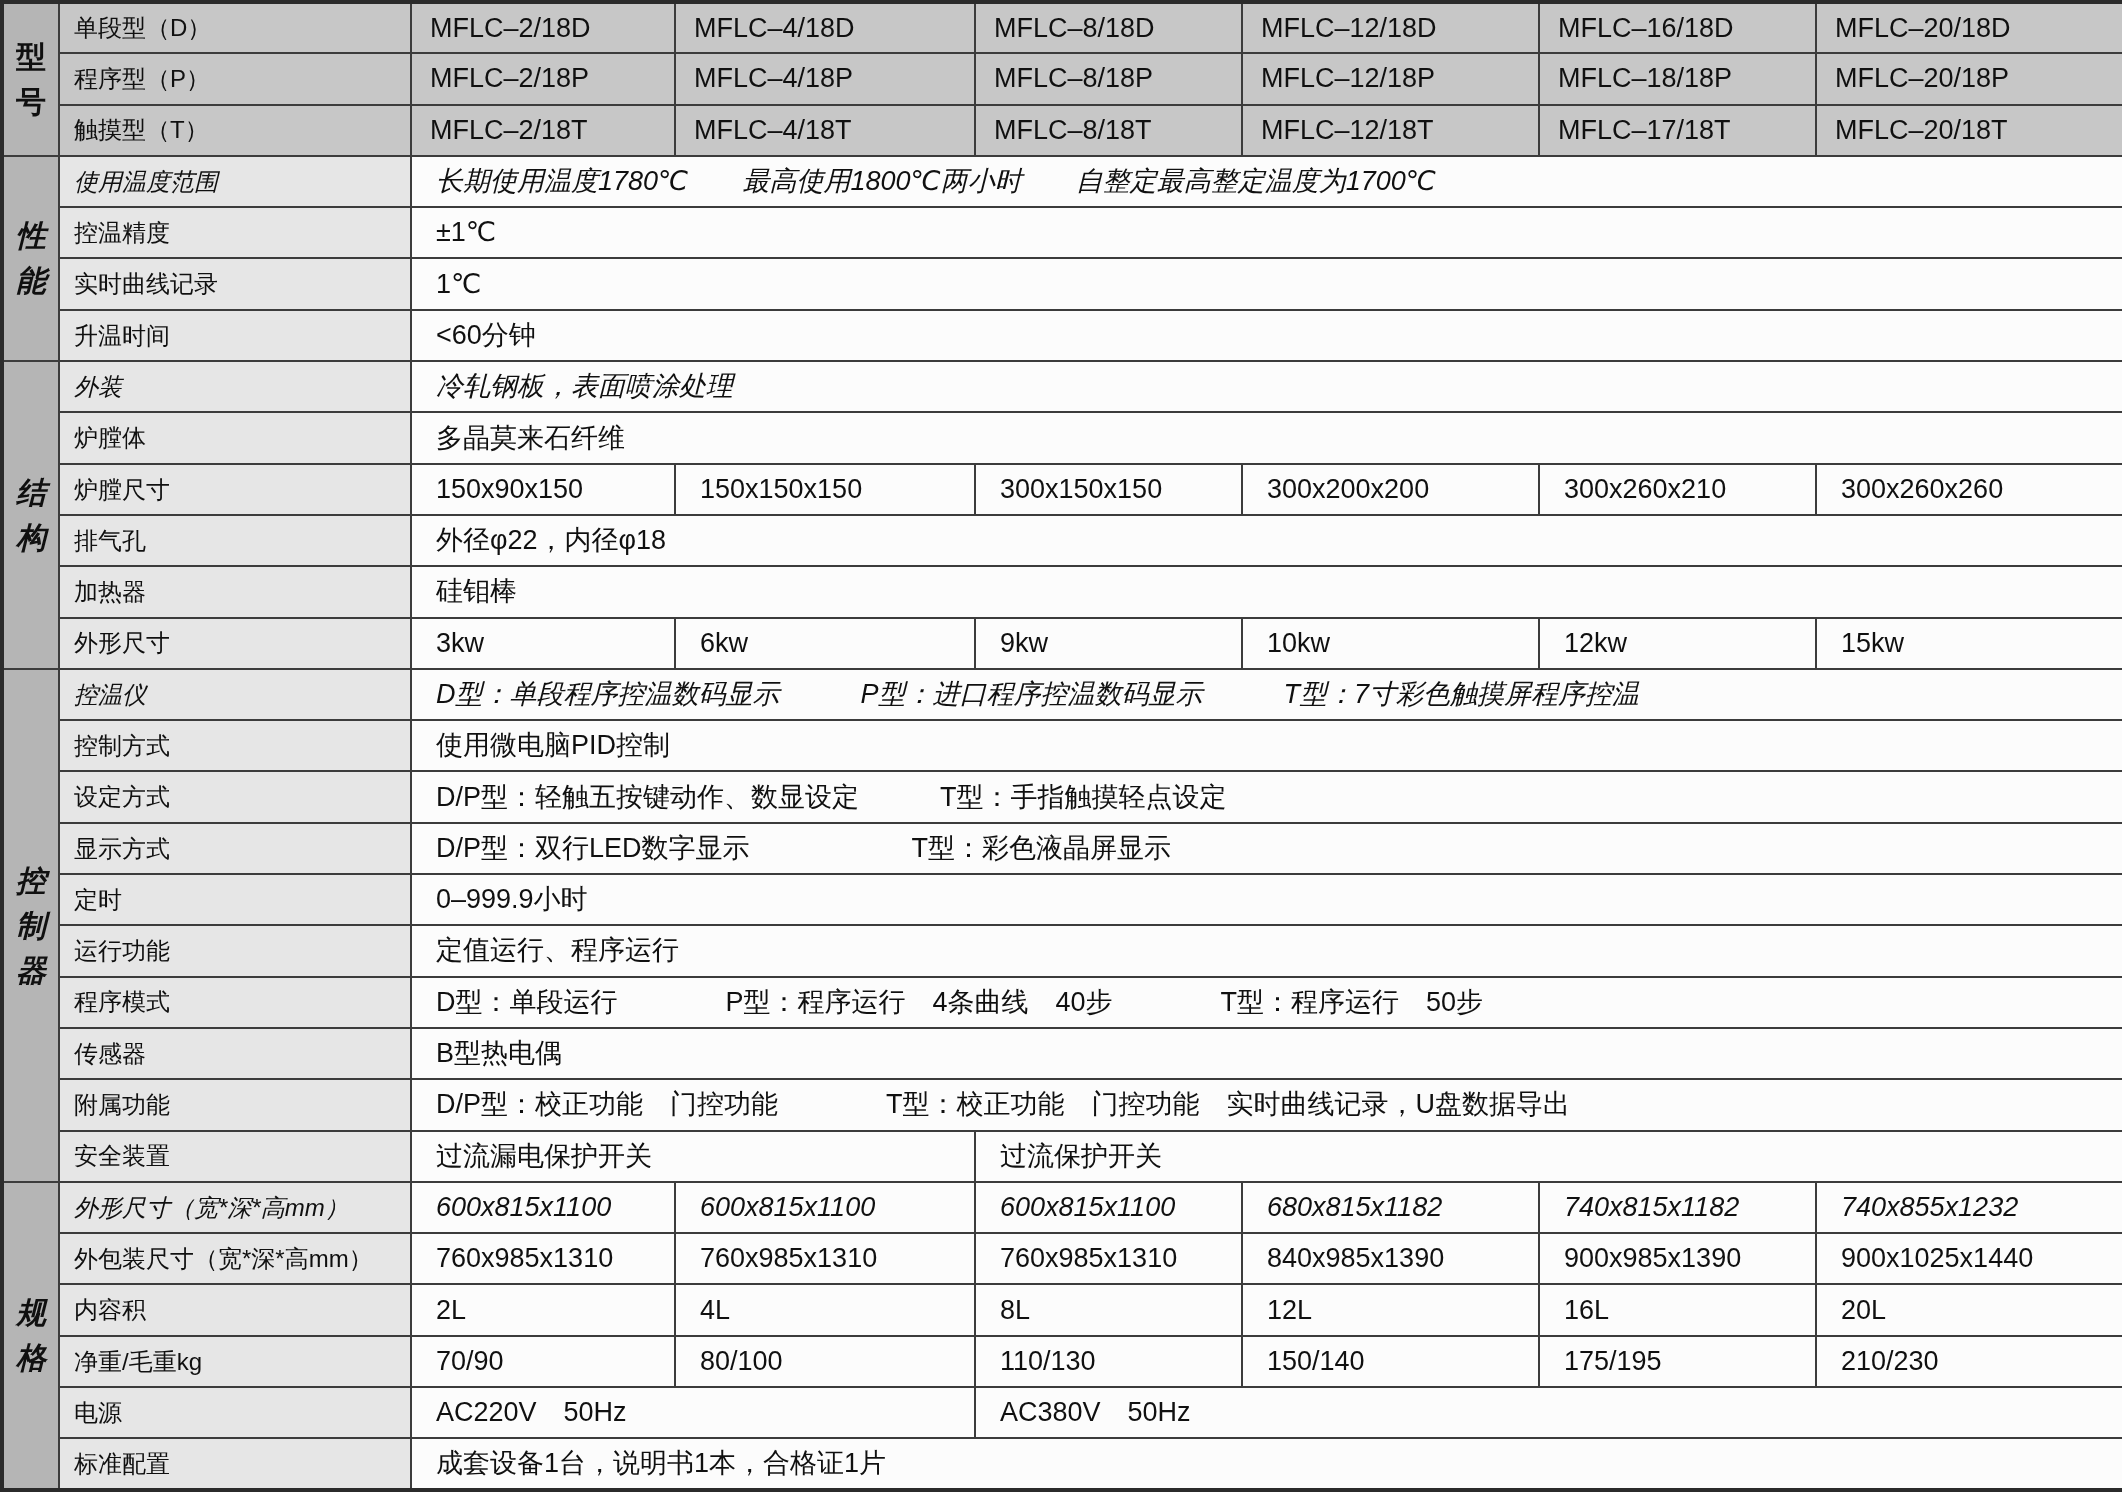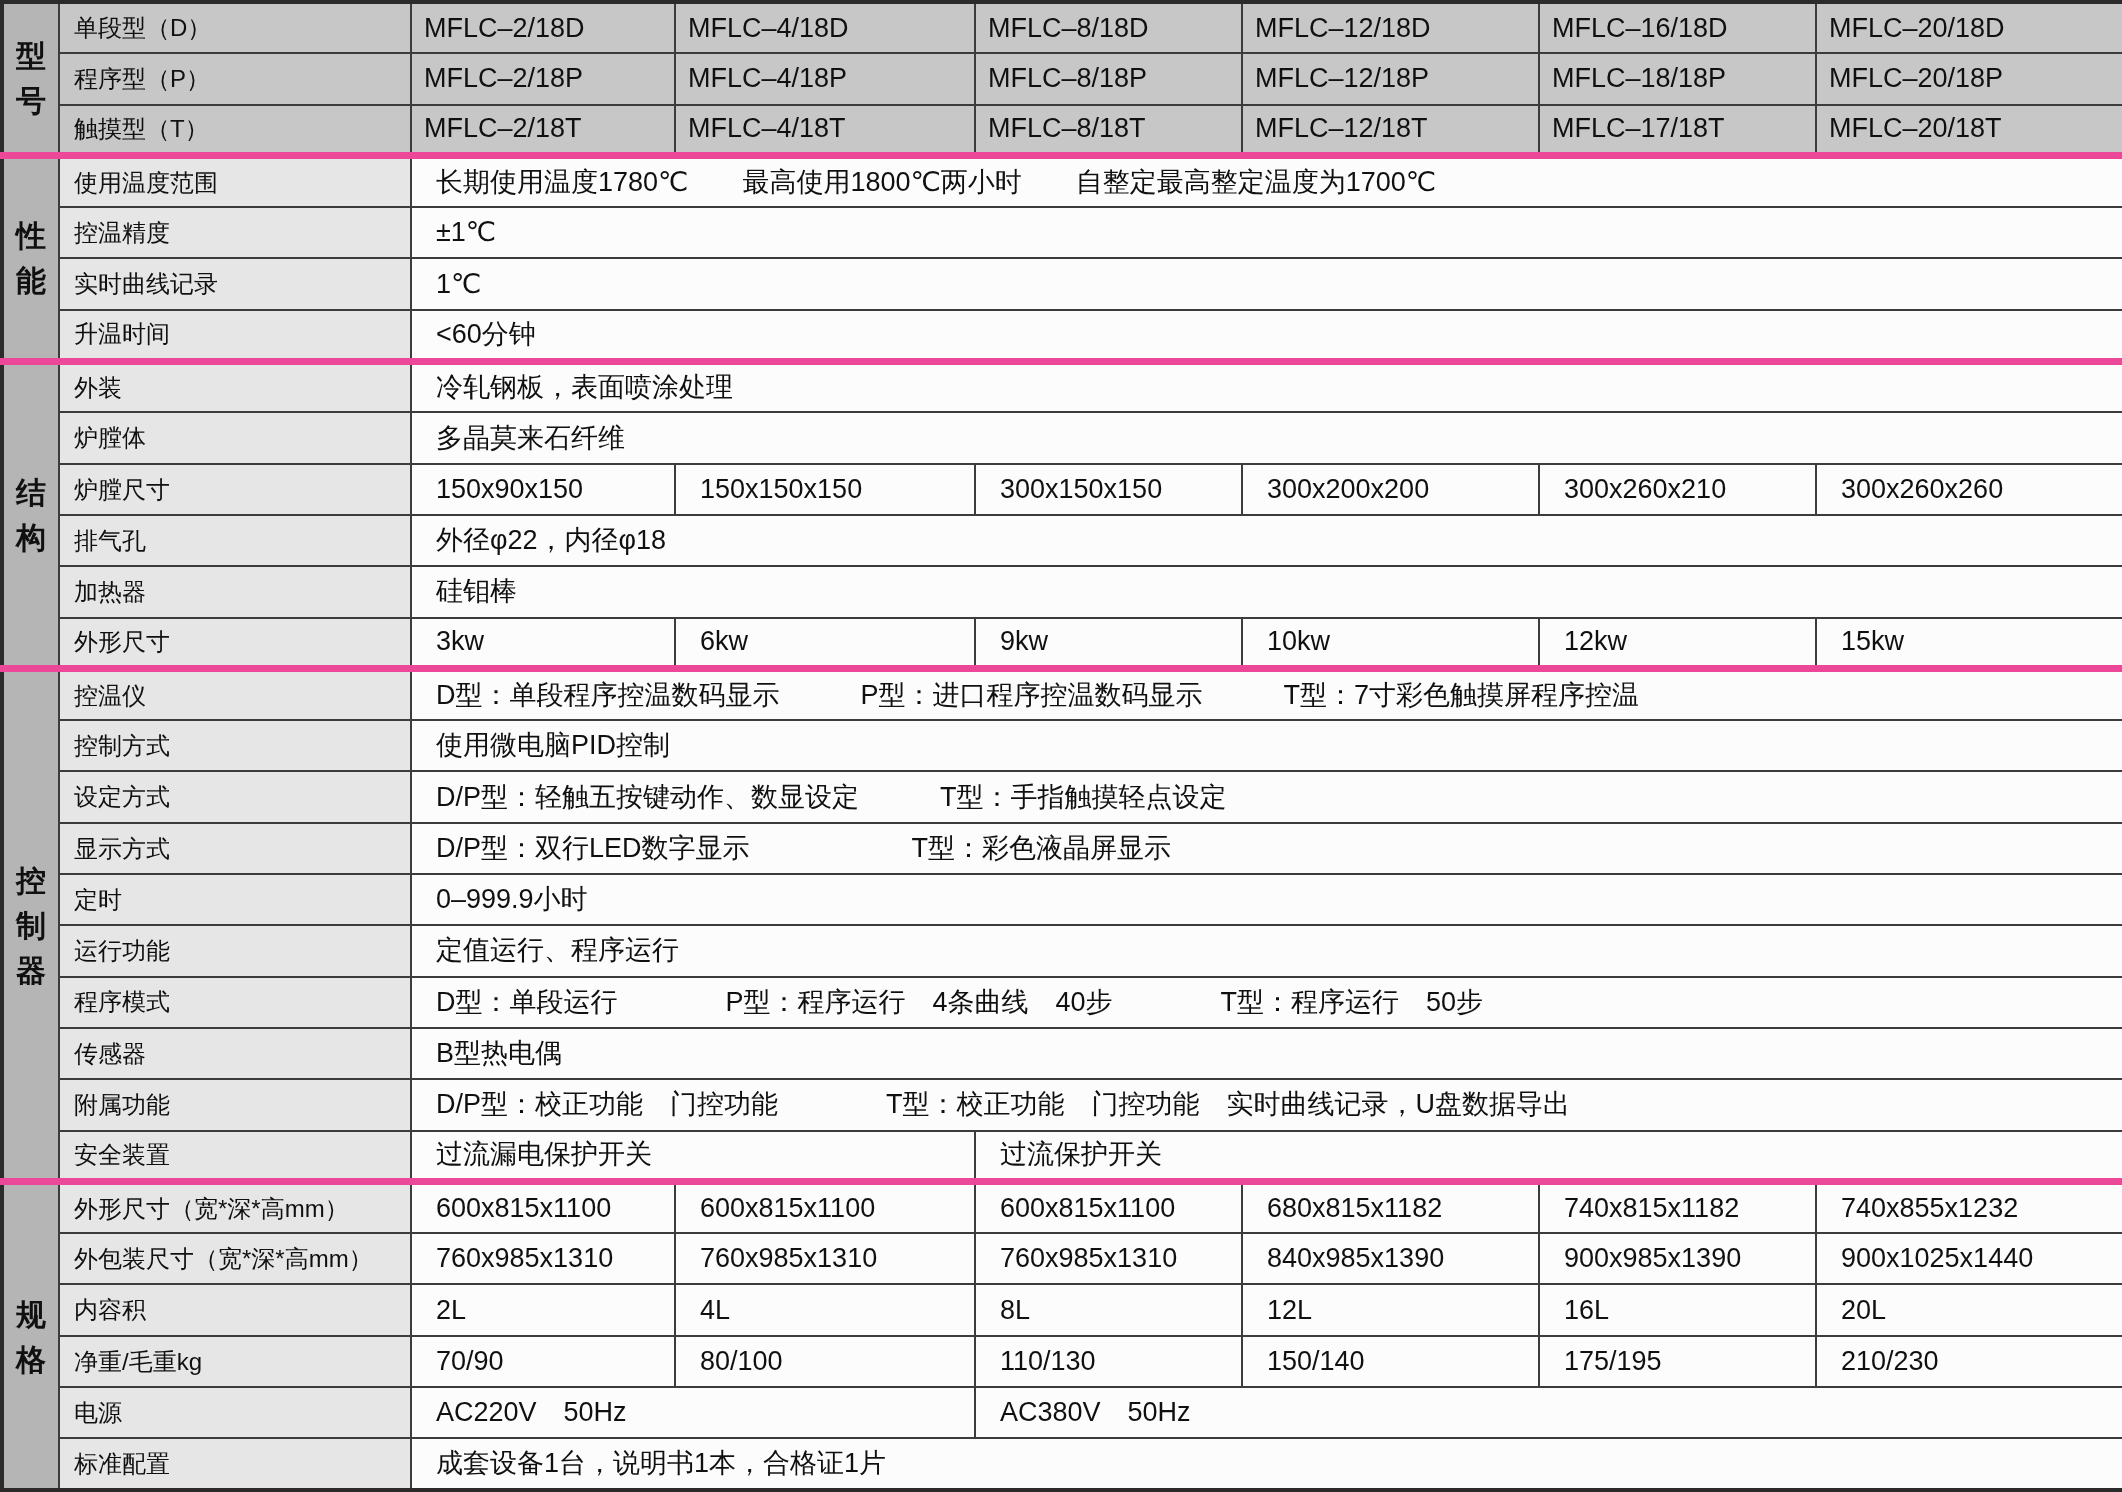--- a/index.html
+++ b/index.html
@@ -26,21 +26,21 @@
     font-size: 27px;
     color: #101010;
     vertical-align: middle;
     padding: 0 6px 0 24px;
     overflow: hidden;
     white-space: nowrap;
     line-height: 1.15;
   }
   tr { height: 51px; }
   
-  tr.section-start > td { border-top: 7px solid #ec4899; }
+  tr.section-start > td { border-top: 2px solid #ec4899; font-style: italic; }
 
   td.group-cell {
     background: #b5b5b5;
     text-align: center;
     padding: 0;
     font-size: 30px;
     font-weight: bold;
     white-space: pre-line;
     line-height: 1.5;
     letter-spacing: 0;
@@ -52,21 +52,21 @@
   }
   td.value-cell {
     background: #fcfcfc;
     padding-left: 24px;
   }
   
   tr.sec-model td.label-cell,
   tr.sec-model td.value-cell {
     background: #c7c7c7;
   }
-  tr.sec-model td.value-cell { padding-left: 12px; }
+  tr.sec-model td.value-cell { padding-left: 18px; }
 </style>
 </head>
 <body>
 
 <div class="page">
   <table class="spec">
     <colgroup>
       <col style="width:57px">
       <col style="width:352px">
       <col style="width:264px">

